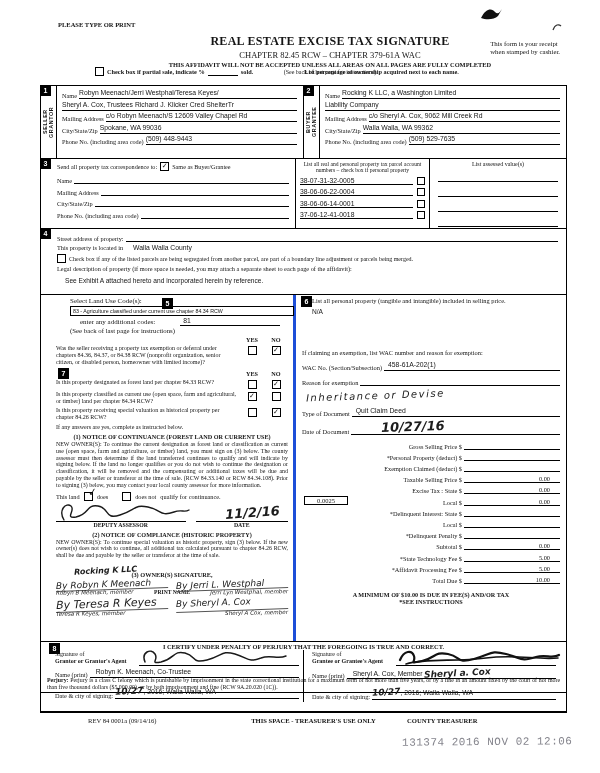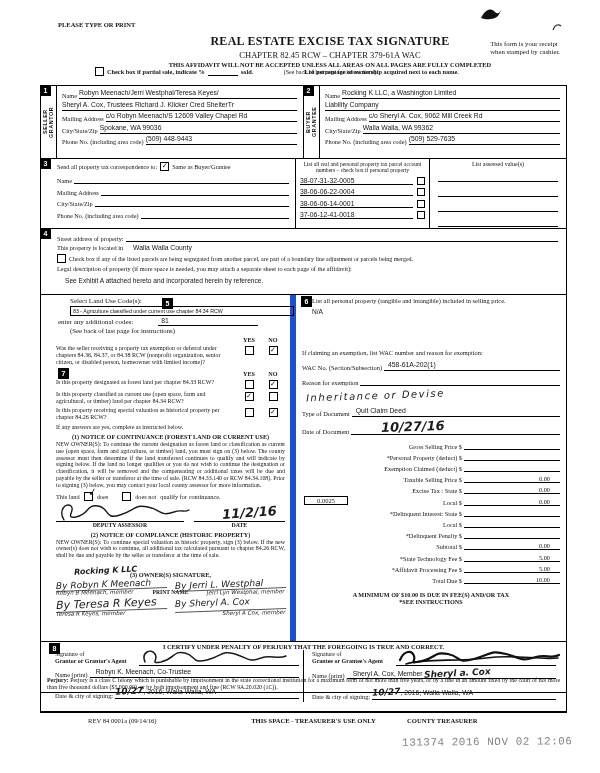--- a/index.html
+++ b/index.html
@@ -64,21 +64,21 @@
   .avline{border-bottom:0.8px solid #000;height:11px;margin-top:3px;}
 
   
   .s4{height:66px;position:relative;box-sizing:border-box;padding:3px 8px 0 16px;border-bottom:1px solid #000;font-size:6.3px;}
   .s4 .frow{margin-bottom:2px;}
   .segrow{display:flex;gap:3px;align-items:center;margin:3px 0 2px 0;font-size:6px;}
   .exhibit{font-size:6.6px;margin:5px 0 0 8px;}
 
   
   .main2{height:346px;}
-  .colL{width:255px;box-sizing:border-box;border-right:6px solid #1d4ed8;position:relative;padding:2px 5px 0 3px;}
+  .colL{width:255px;box-sizing:border-box;border-right:3px solid #1d4ed8;position:relative;padding:2px 5px 0 3px;}
   .colR{flex:1;box-sizing:border-box;position:relative;padding:2px 6px 0 6px;}
 
   
   .s5{position:relative;padding-left:12px;}
   .codebox{border:1px solid #000;width:218px;font-size:5.3px;padding:1px 2px;margin:1px 0;font-family:"Liberation Sans",sans-serif;}
   .yn-h{display:flex;justify-content:flex-end;font-size:6.2px;font-weight:bold;gap:0;margin-top:2px;}
   .yn-h span{width:24px;text-align:center;}
   .qrow{display:flex;align-items:flex-start;font-size:6px;line-height:7px;margin-top:2px;}
   .qrow .qt{flex:1;padding-right:2px;}
   .cbcell{width:24px;display:flex;justify-content:center;padding-top:1px;}
@@ -315,21 +315,21 @@
     <div class="exhibit typed">See Exhibit A attached hereto and incorporated herein by reference.</div>
   </div>
 
   <div class="row main2" style="border-bottom:none;">
     <div class="colL">
 
       <div class="s5" style="position:relative;">
         <div class="secnum" style="left:118px;top:1px;">5</div>
         <div style="margin-left:14px;font-size:7px;">Select Land Use Code(s):</div>
         <div class="codebox" style="margin-left:14px;">83 - Agriculture classified under current use chapter 84.34 RCW</div>
-        <div class="fl" style="margin-left:2px;width:200px;font-size:7px;gap:25px;">
+        <div class="fl" style="margin-left:24px;width:200px;font-size:7px;gap:25px;">
           <span>enter any additional codes:</span>
           <span class="uline typed val" style="text-align:left;padding-left:3px;">81</span>
         </div>
         <div style="margin-left:14px;font-size:6.8px;margin-top:1px;">(See back of last page for instructions)</div>
         <div class="yn-h">
             <span>YES</span>
             <span>NO</span>
           </div>
         <div class="qrow">
           <span class="qt">Was the seller receiving a property tax exemption or deferral under chapters 84.36, 84.37, or 84.38 RCW (nonprofit organization, senior citizen, or disabled person, homeowner with limited income)?</span>

